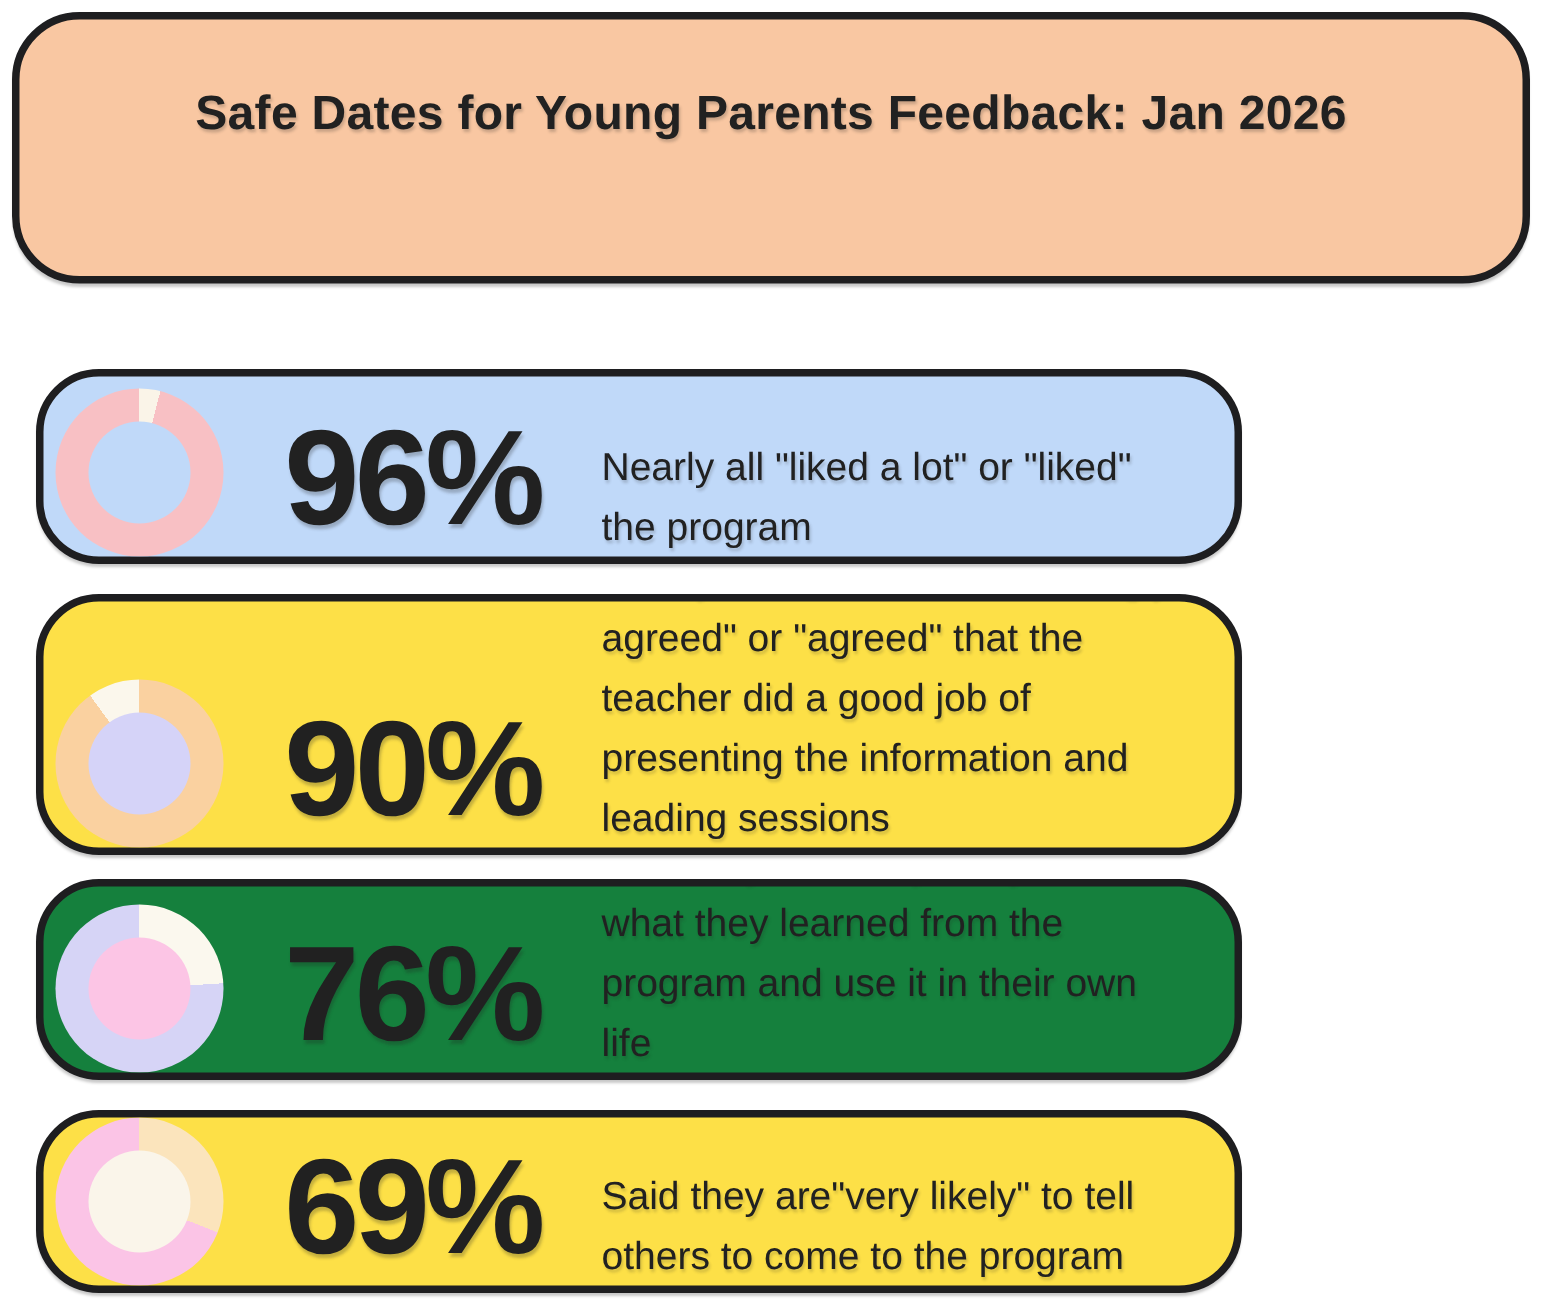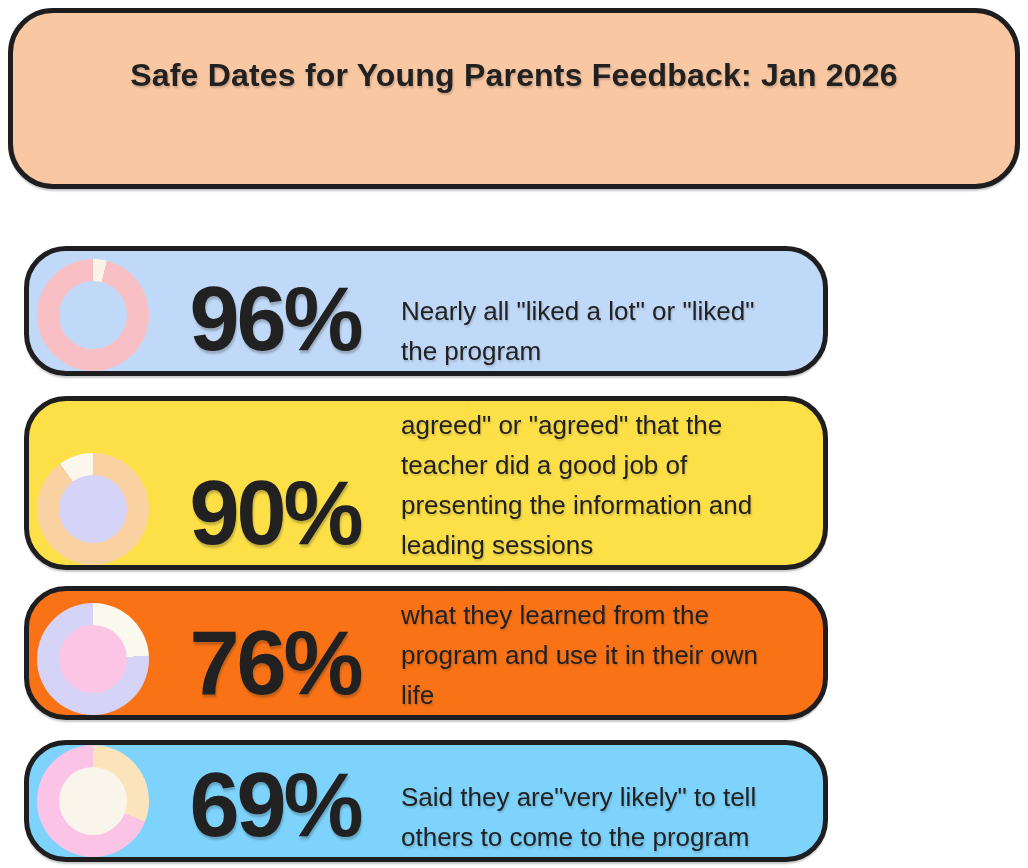--- a/index.html
+++ b/index.html
@@ -101,27 +101,27 @@
 </section>
 
 <section class="card stat-card c1" style="background: #fde047; border-color: rgb(30, 30, 32);">
   <div class="donut" style="background: conic-gradient(rgb(250, 209, 160) 0deg, rgb(250, 209, 160) 90%, rgb(251, 247, 236) 90%, rgb(251, 247, 236) 100%);">
     <div class="hole" style="background: rgb(213, 211, 248);"></div>
   </div>
   <div class="percent">90%</div>
   <div class="desc">Nearly all who attended "strongly agreed" or "agreed" that the teacher did a good job of presenting the information and leading sessions</div>
 </section>
 
-<section class="card stat-card c2" style="background: #f97316; border-color: rgb(30, 30, 32);">
+<section class="card stat-card c2" style="background: #15803d; border-color: rgb(30, 30, 32);">
   <div class="donut" style="background: conic-gradient(rgb(251, 248, 238) 0deg, rgb(251, 248, 238) 24%, rgb(214, 212, 246) 24%, rgb(214, 212, 246) 100%);">
     <div class="hole" style="background: rgb(252, 197, 229);"></div>
   </div>
   <div class="percent">76%</div>
   <div class="desc">Said they are "very likely" to take what they learned from the program and use it in their own life</div>
 </section>
 
-<section class="card stat-card c3" style="background: #7dd3fc; border-color: rgb(30, 30, 32);">
+<section class="card stat-card c3" style="background: #fde047; border-color: rgb(30, 30, 32);">
   <div class="donut" style="background: conic-gradient(rgb(251, 228, 188) 0deg, rgb(251, 228, 188) 31%, rgb(251, 196, 230) 31%, rgb(251, 196, 230) 100%);">
     <div class="hole" style="background: rgb(250, 245, 234);"></div>
   </div>
   <div class="percent">69%</div>
   <div class="desc">Said they are"very likely" to tell others to come to the program</div>
 </section>
 
 </body></html>

